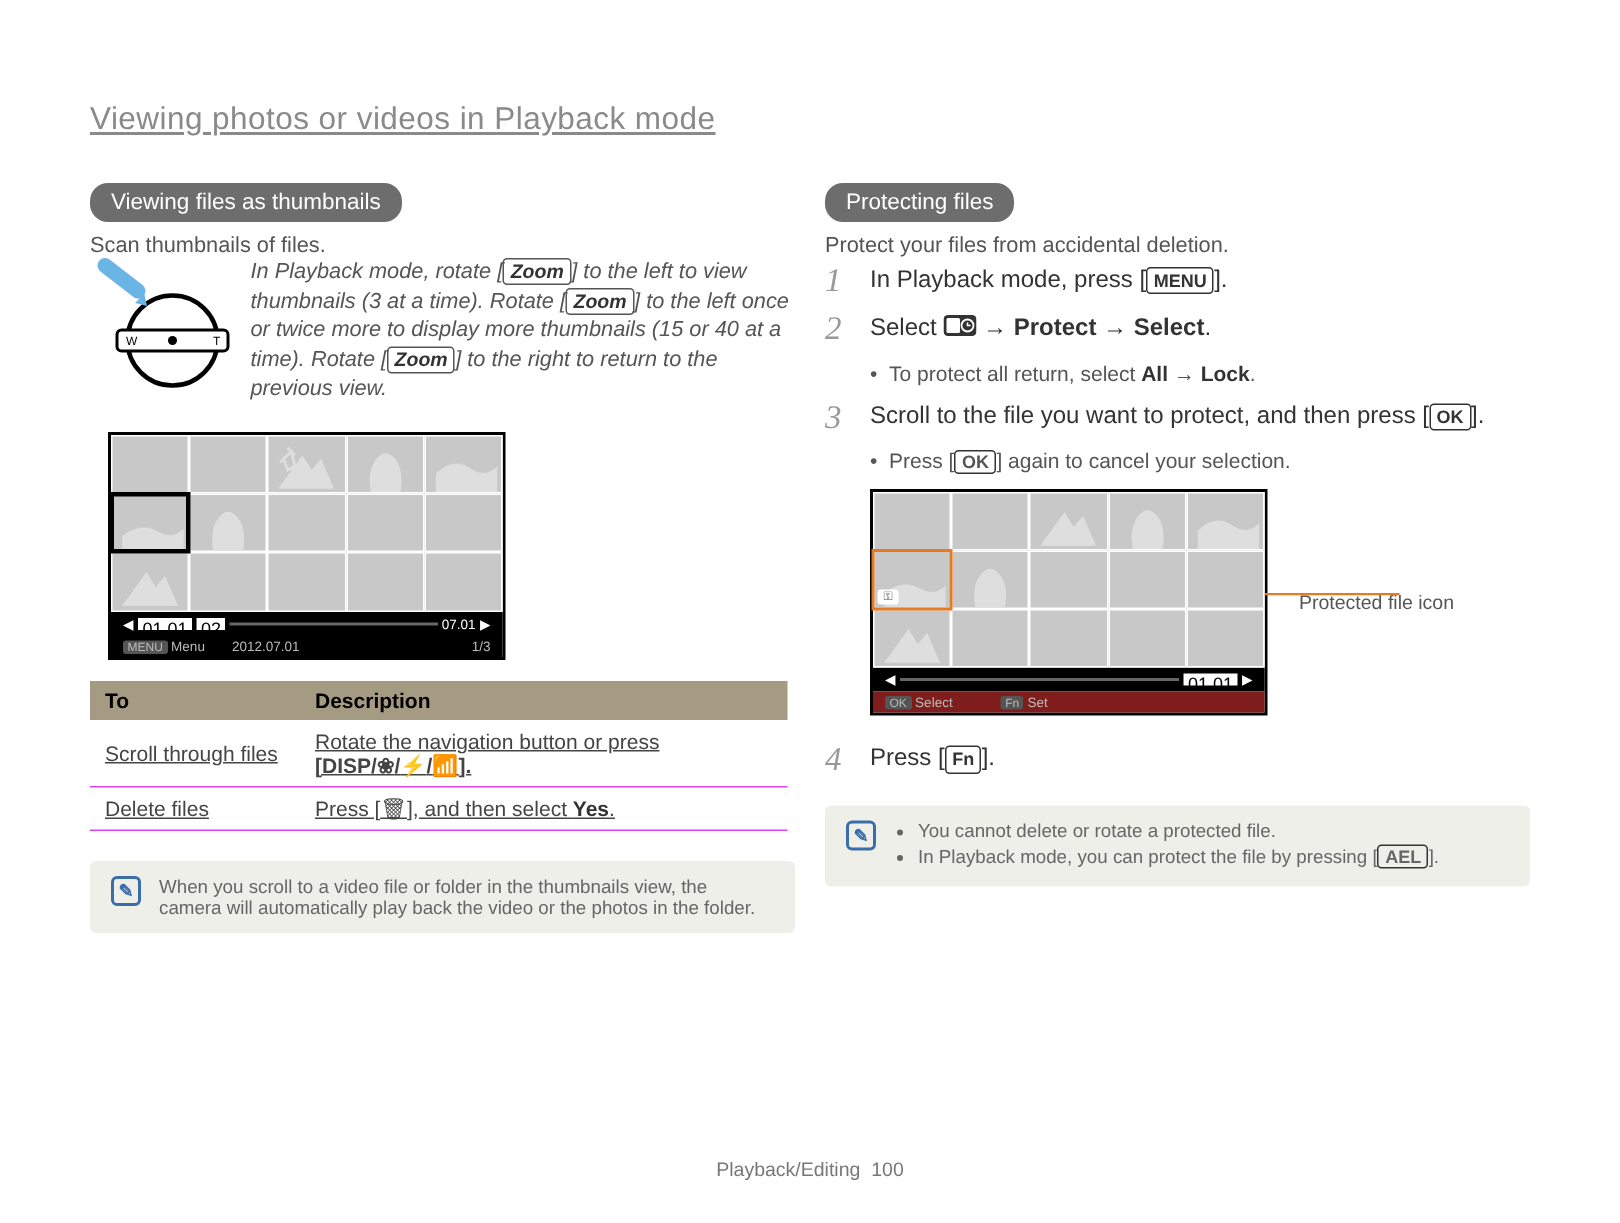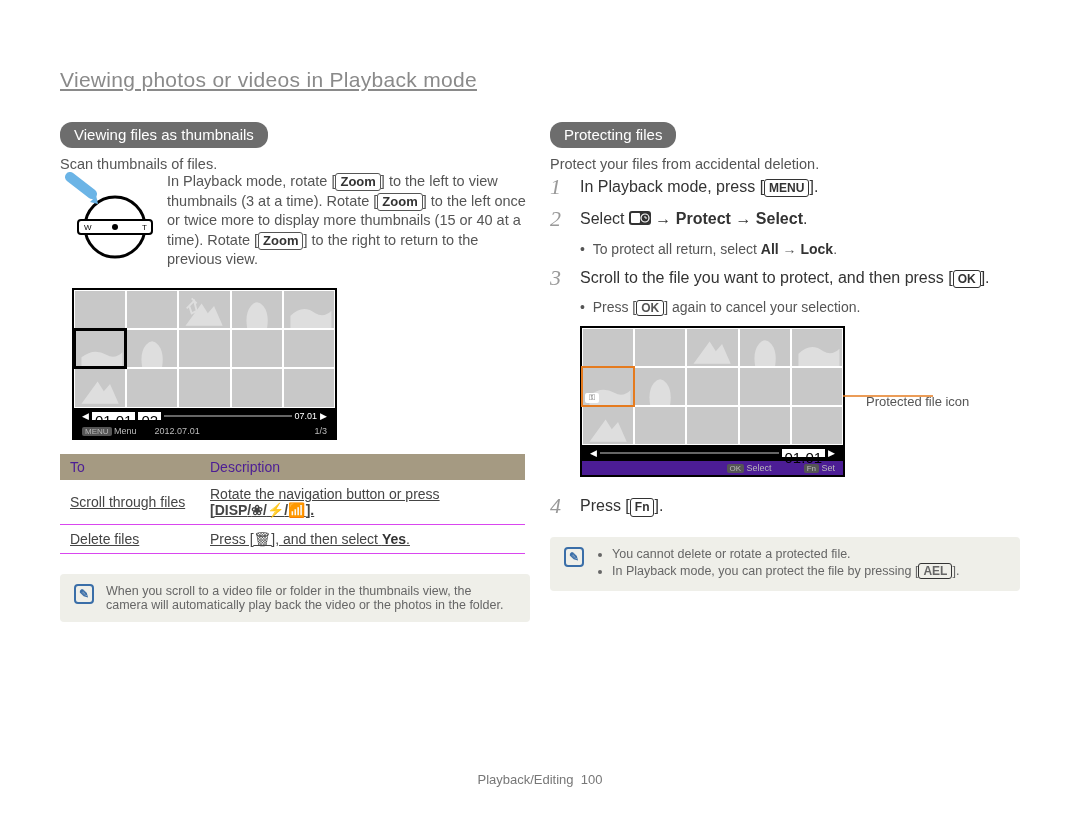--- a/index.html
+++ b/index.html
@@ -29,37 +29,37 @@
     color: #fff;
     font-size: 15px;
     padding: 4px 14px 5px 14px;
     border-radius: 12px;
     margin-bottom: 8px;
   }
   .subtext { font-size: 14.5px; color: #555; margin-bottom: 0; }
   .zoom-row { display: flex; align-items: flex-start; gap: 12px; margin-bottom: 18px; }
   .zoom-dial { width: 95px; flex-shrink: 0; }
   .zoom-dial svg { display: block; }
-  .paragraph { font-size: 14.5px; color: #555; line-height: 1.35; }
+  .paragraph { font-size: 14.5px; color: #555; line-height: 1.35; font-style: italic; }
   .btn-label { display: inline-block; border: 1px solid #555; border-radius: 3px; padding: 0 4px; font-size: 13px; line-height: 16px; }
   .bold { font-weight: bold; color: #333; }
   .thumb-illus { border: 2px solid #000; width: 265px; margin: 0 0 14px 12px; }
   .thumb-grid { display: grid; grid-template-columns: repeat(5, 1fr); gap: 0; background: #fff; }
   .thumb-cell { aspect-ratio: 1.33; background: #c8c8c8; border: 1px solid #fff; position: relative; }
   .thumb-cell.sel { outline: 3px solid #000; outline-offset: -2px; z-index:1; }
   .thumb-cell.sel-orange { outline: 2px solid #e57b1f; outline-offset: -1px; z-index:1; }
   .thumb-cell svg { width:100%; height:100%; display:block; }
   .illus-sub { background:#000; color:#bbb; font-size:9px; padding:2px 8px; display:flex; gap:18px; }
-  .illus-sub2 { background:#4c1d95; color:#bbb; font-size:9px; padding:2px 8px; display:flex; gap:32px;justify-content:flex-end; }
+  .illus-sub2 { background:#7f1d1d; color:#bbb; font-size:9px; padding:2px 8px; display:flex; gap:32px; }
   .timeline { display:flex; align-items:center; gap:3px; background:#000; color:#fff; font-size:9px; padding:3px 8px; }
   .timeline .tri { font-size:9px; }
-  .tl-seg { height:8px; background:#fff; color:#000; font-size:15px; padding:0 3px; }
+  .tl-seg { height:8px; background:#fff; color:#000; font-size:12px; padding:0 3px; }
   .tl-bar { flex:1; height:2px; background:#666; }
   .table { width: 465px; border-collapse: collapse; font-size:14px; }
-  .table th { background:#a59a82; color:#4c1d95; font-weight:normal; text-align:left; padding:5px 10px; }
+  .table th { background:#a59a82; color:#000000; font-weight:bold; text-align:left; padding:5px 10px; }
   .table td { padding:6px 10px; border-bottom:1px solid #d946ef; vertical-align:middle; color:#444;text-decoration:underline; }
   .note-box { background:#efefe9; border-radius:4px; padding:10px 14px; display:flex; gap:12px; align-items:flex-start; font-size:12.5px; color:#666; margin-top:20px; }
   .note-ic { width:20px; height:20px; border:2px solid #3a6ea8; border-radius:4px; color:#3a6ea8; display:flex; align-items:center; justify-content:center; font-size:12px; font-weight:bold; flex-shrink:0; }
   .steps { margin-top: 4px; }
   .step { display:flex; gap:12px; margin-bottom:10px; align-items:flex-start; }
   .num { font-family: Georgia, 'Times New Roman', serif; font-style: italic; font-size: 22px; color:#999; line-height:1; width:18px; flex-shrink:0; }
   .step-txt { font-size:16px; color:#333; line-height:1.35; }
   .step-sub { font-size:14px; color:#555; margin: 2px 0 10px 30px; }
   .menu-label { display:inline-block; border:1.5px solid #333; border-radius:3px; padding:0 4px; font-size:12px; font-weight:bold; }
   .ok-label { display:inline-block; border:1.5px solid #333; border-radius:3px; padding:0 4px; font-size:12px; font-weight:bold; }

